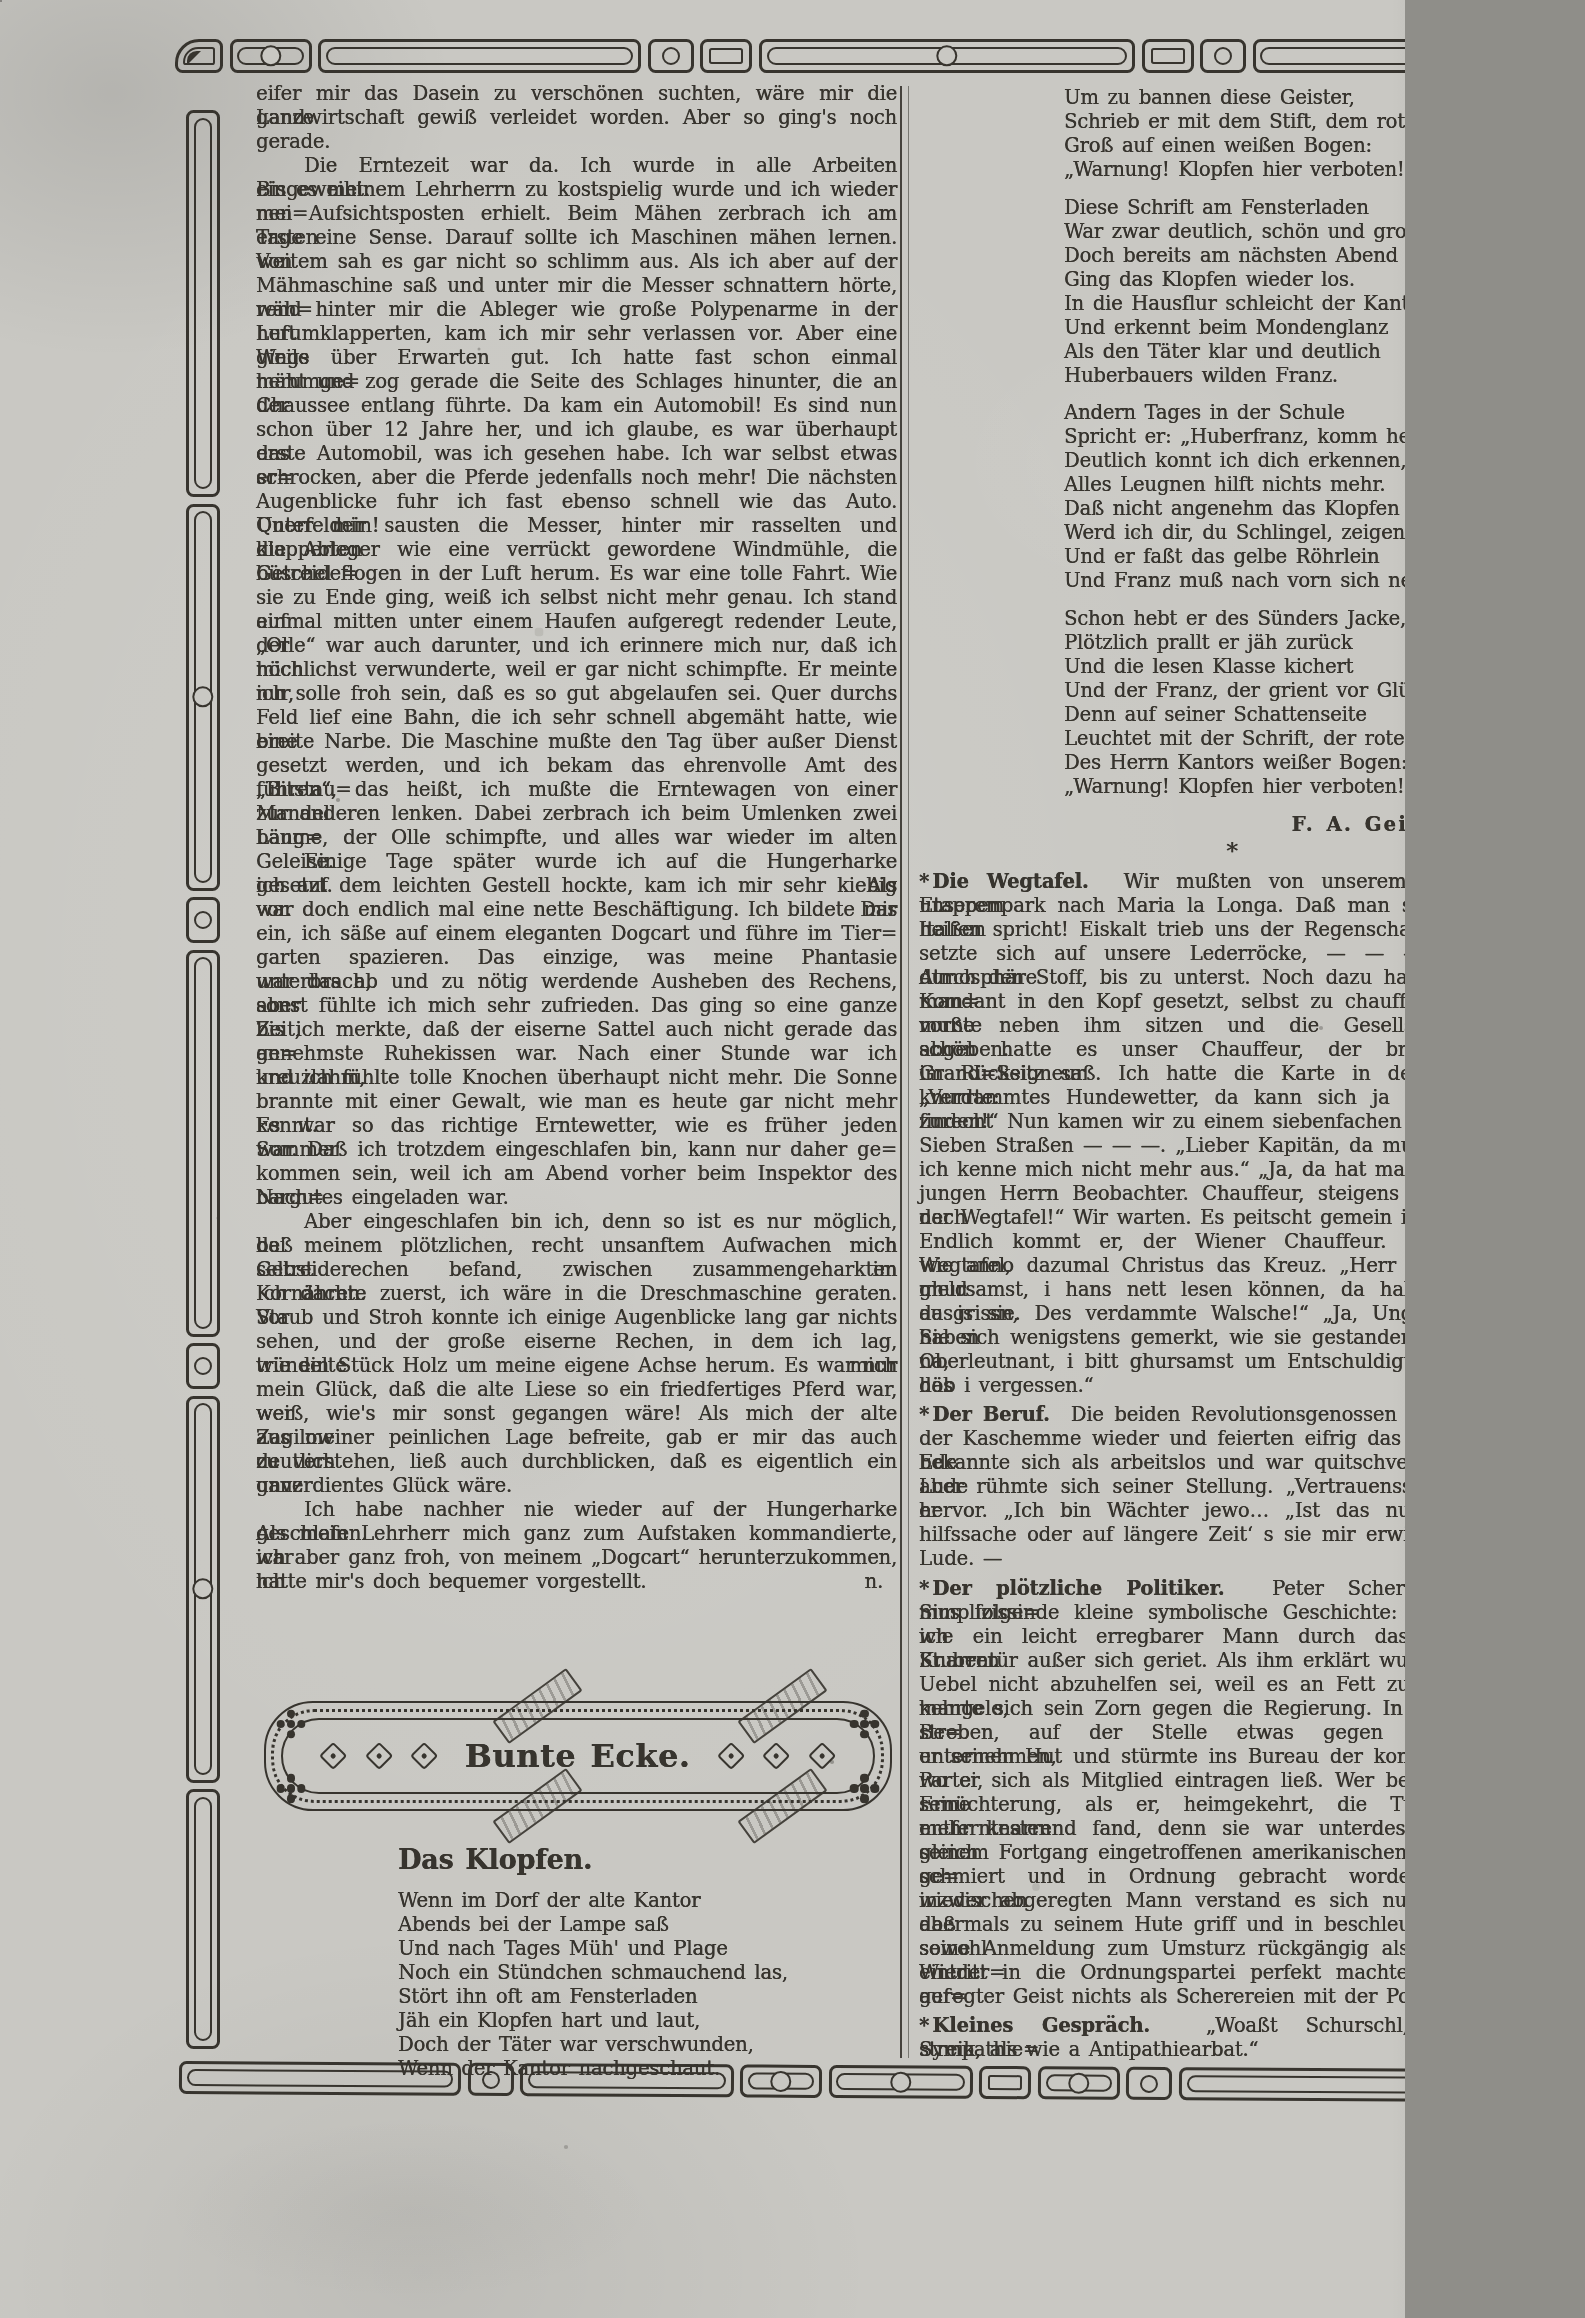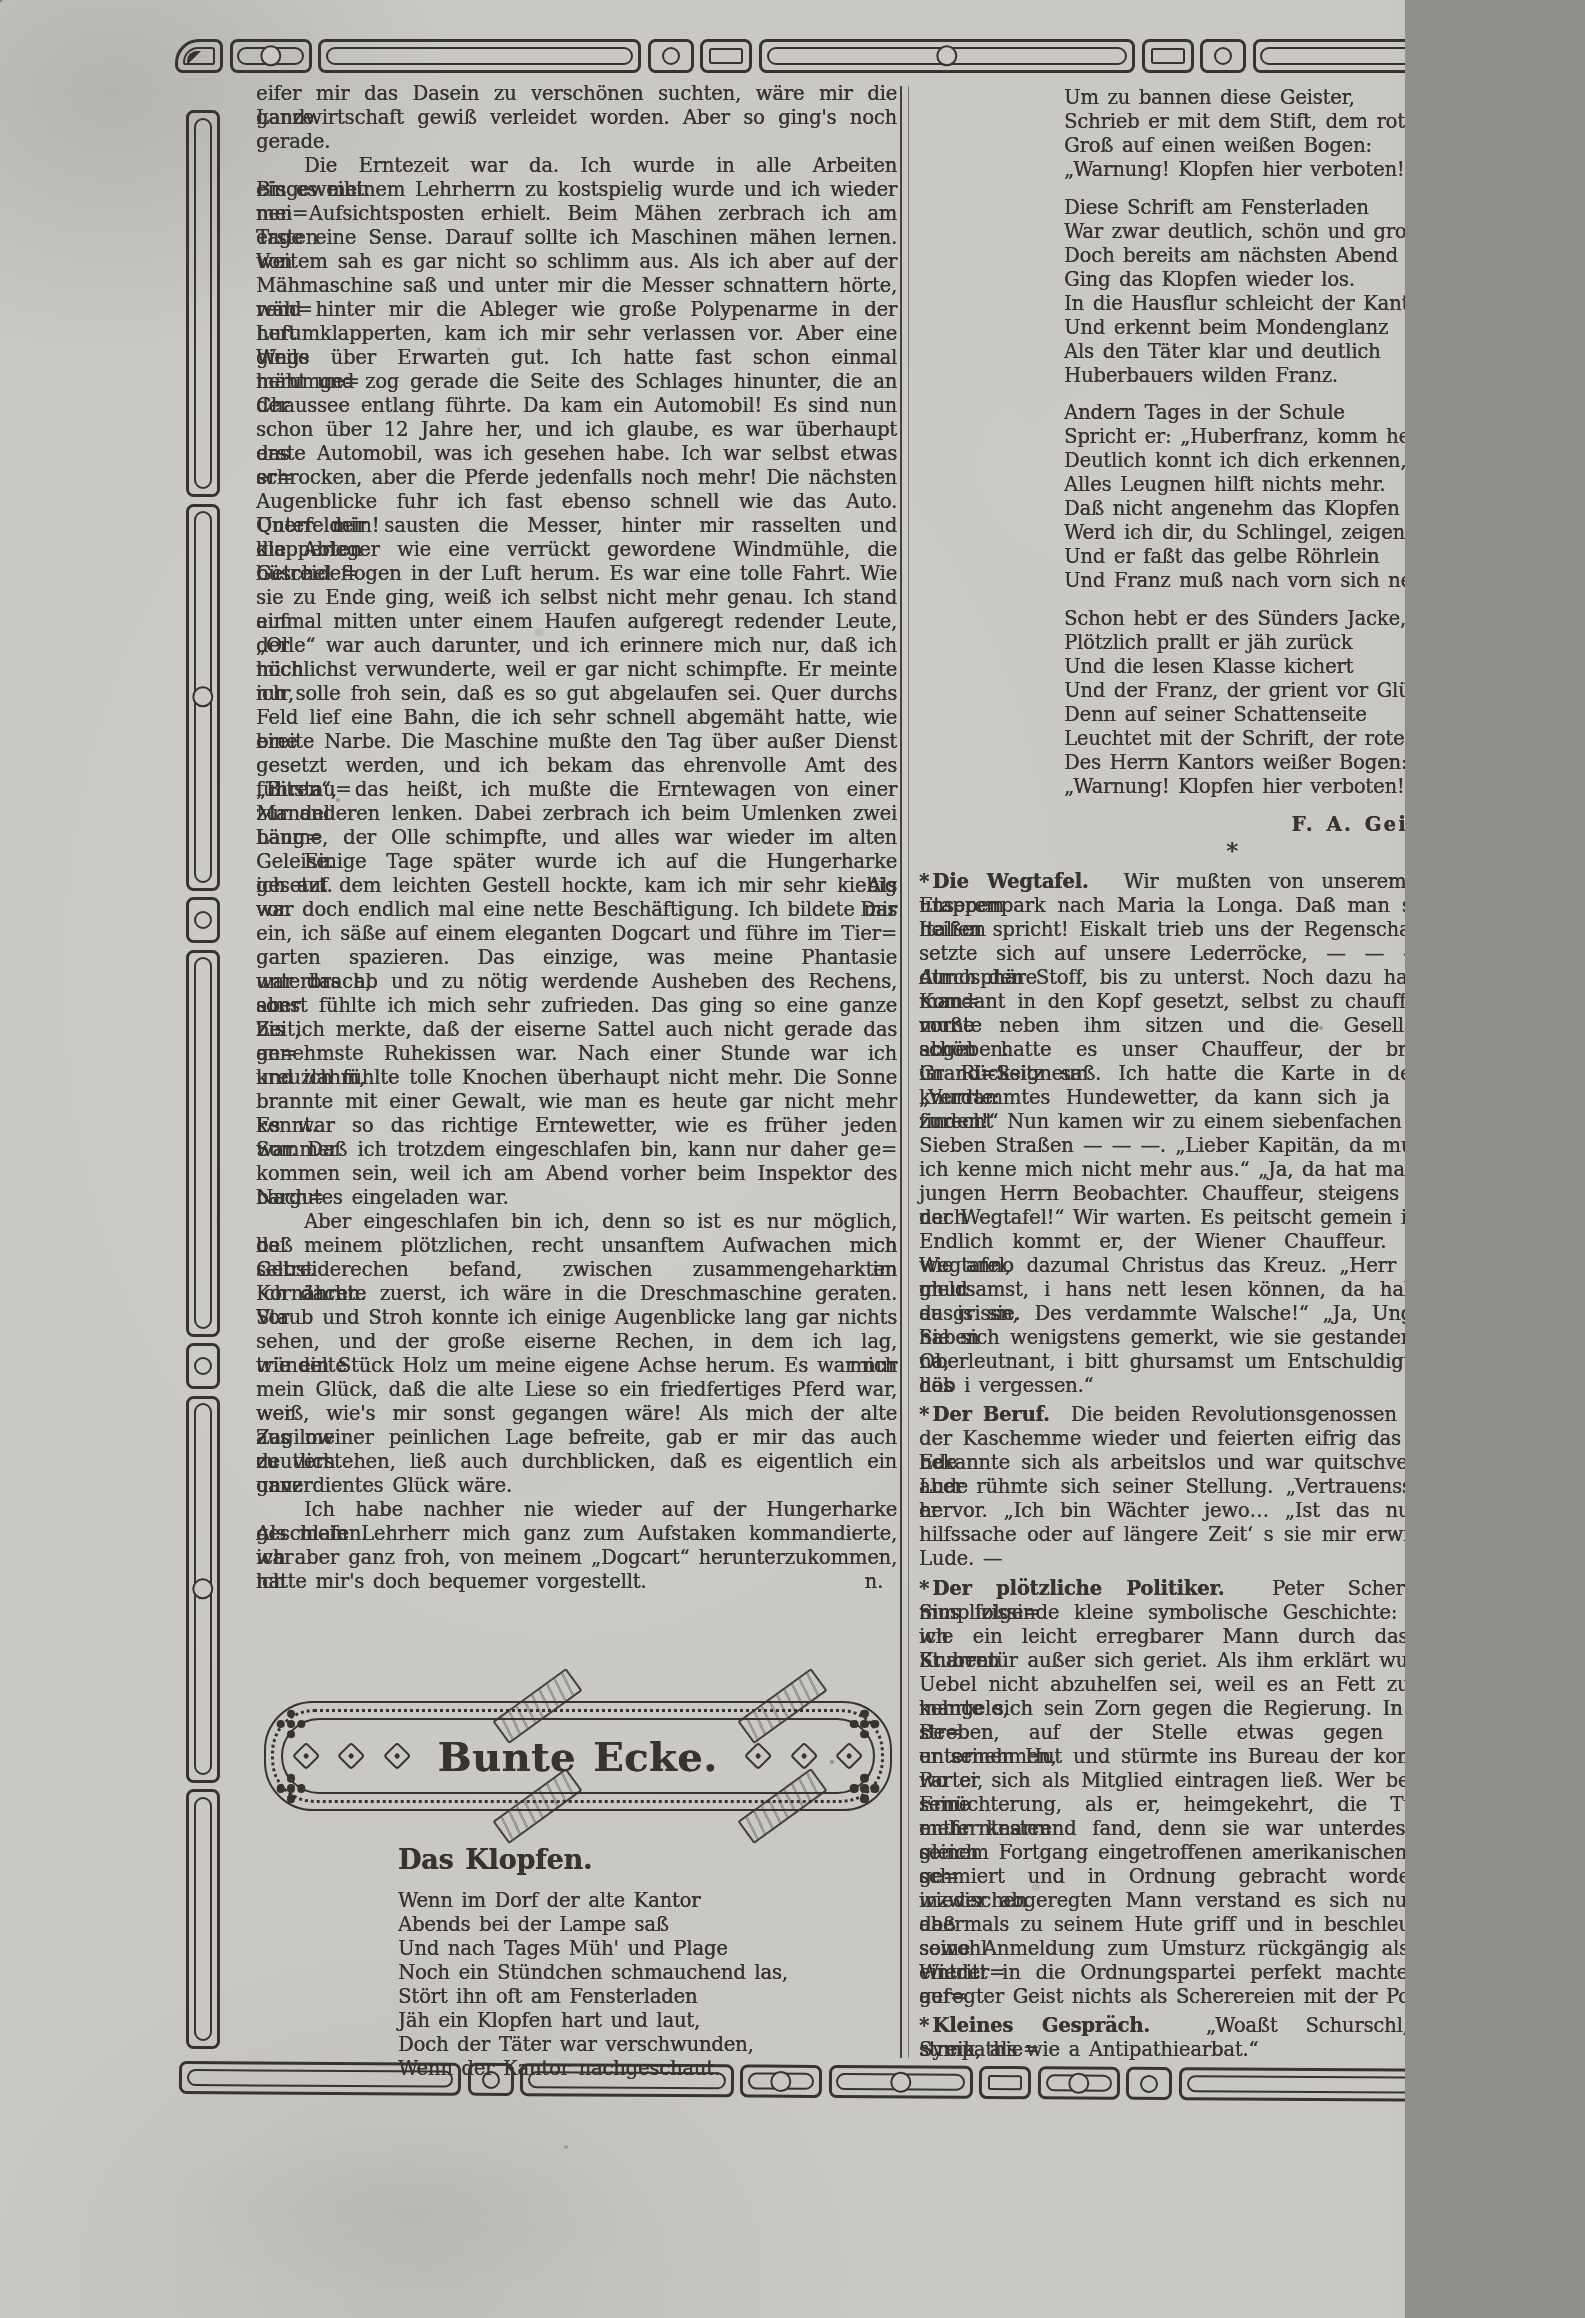--- a/index.html
+++ b/index.html
@@ -104,21 +104,21 @@
     background:repeating-linear-gradient(100deg,rgba(0,0,0,0) 0 6.5px,rgba(55,52,46,.35) 6.5px 9.2px);
     transform:rotate(-36deg);opacity:.9;}
   .ribbon.t1{left:228px;top:-8.7px;}
   .ribbon.t2{left:473px;top:-8.7px;}
   .ribbon.b1{left:228px;bottom:-8.7px;}
   .ribbon.b2{left:473px;bottom:-8.7px;}
   .bunte-title-row{position:absolute;inset:0;display:flex;align-items:center;justify-content:center;gap:22px;}
   .dia{width:16.3px;height:16.3px;border:2.7px solid var(--ink);transform:rotate(45deg);border-radius:3.3px;position:relative;}
   .dia::after{content:"";position:absolute;left:50%;top:50%;width:4.9px;height:4.9px;border-radius:50%;background:var(--ink);transform:translate(-50%,-50%);}
   .dia-group{display:flex;gap:25px;}
-  .bunte-title{font-size:40px;font-weight:bold;letter-spacing:0.5px;padding:0 8.7px;}
+  .bunte-title{font-size:32px;font-weight:bold;letter-spacing:0.5px;padding:0 8.7px;}
   .poem-head{margin-top:31.5px;text-align:center;padding-right:163px;font-size:27px;font-weight:bold;height:34px;line-height:34px;}
   .col1-poem{margin-top:12px;margin-left:142px;}
 </style>
 </head>
 <body>
 
 <div class="stage">
 
   <div class="stain s1"></div>
   <div class="stain s2"></div>

